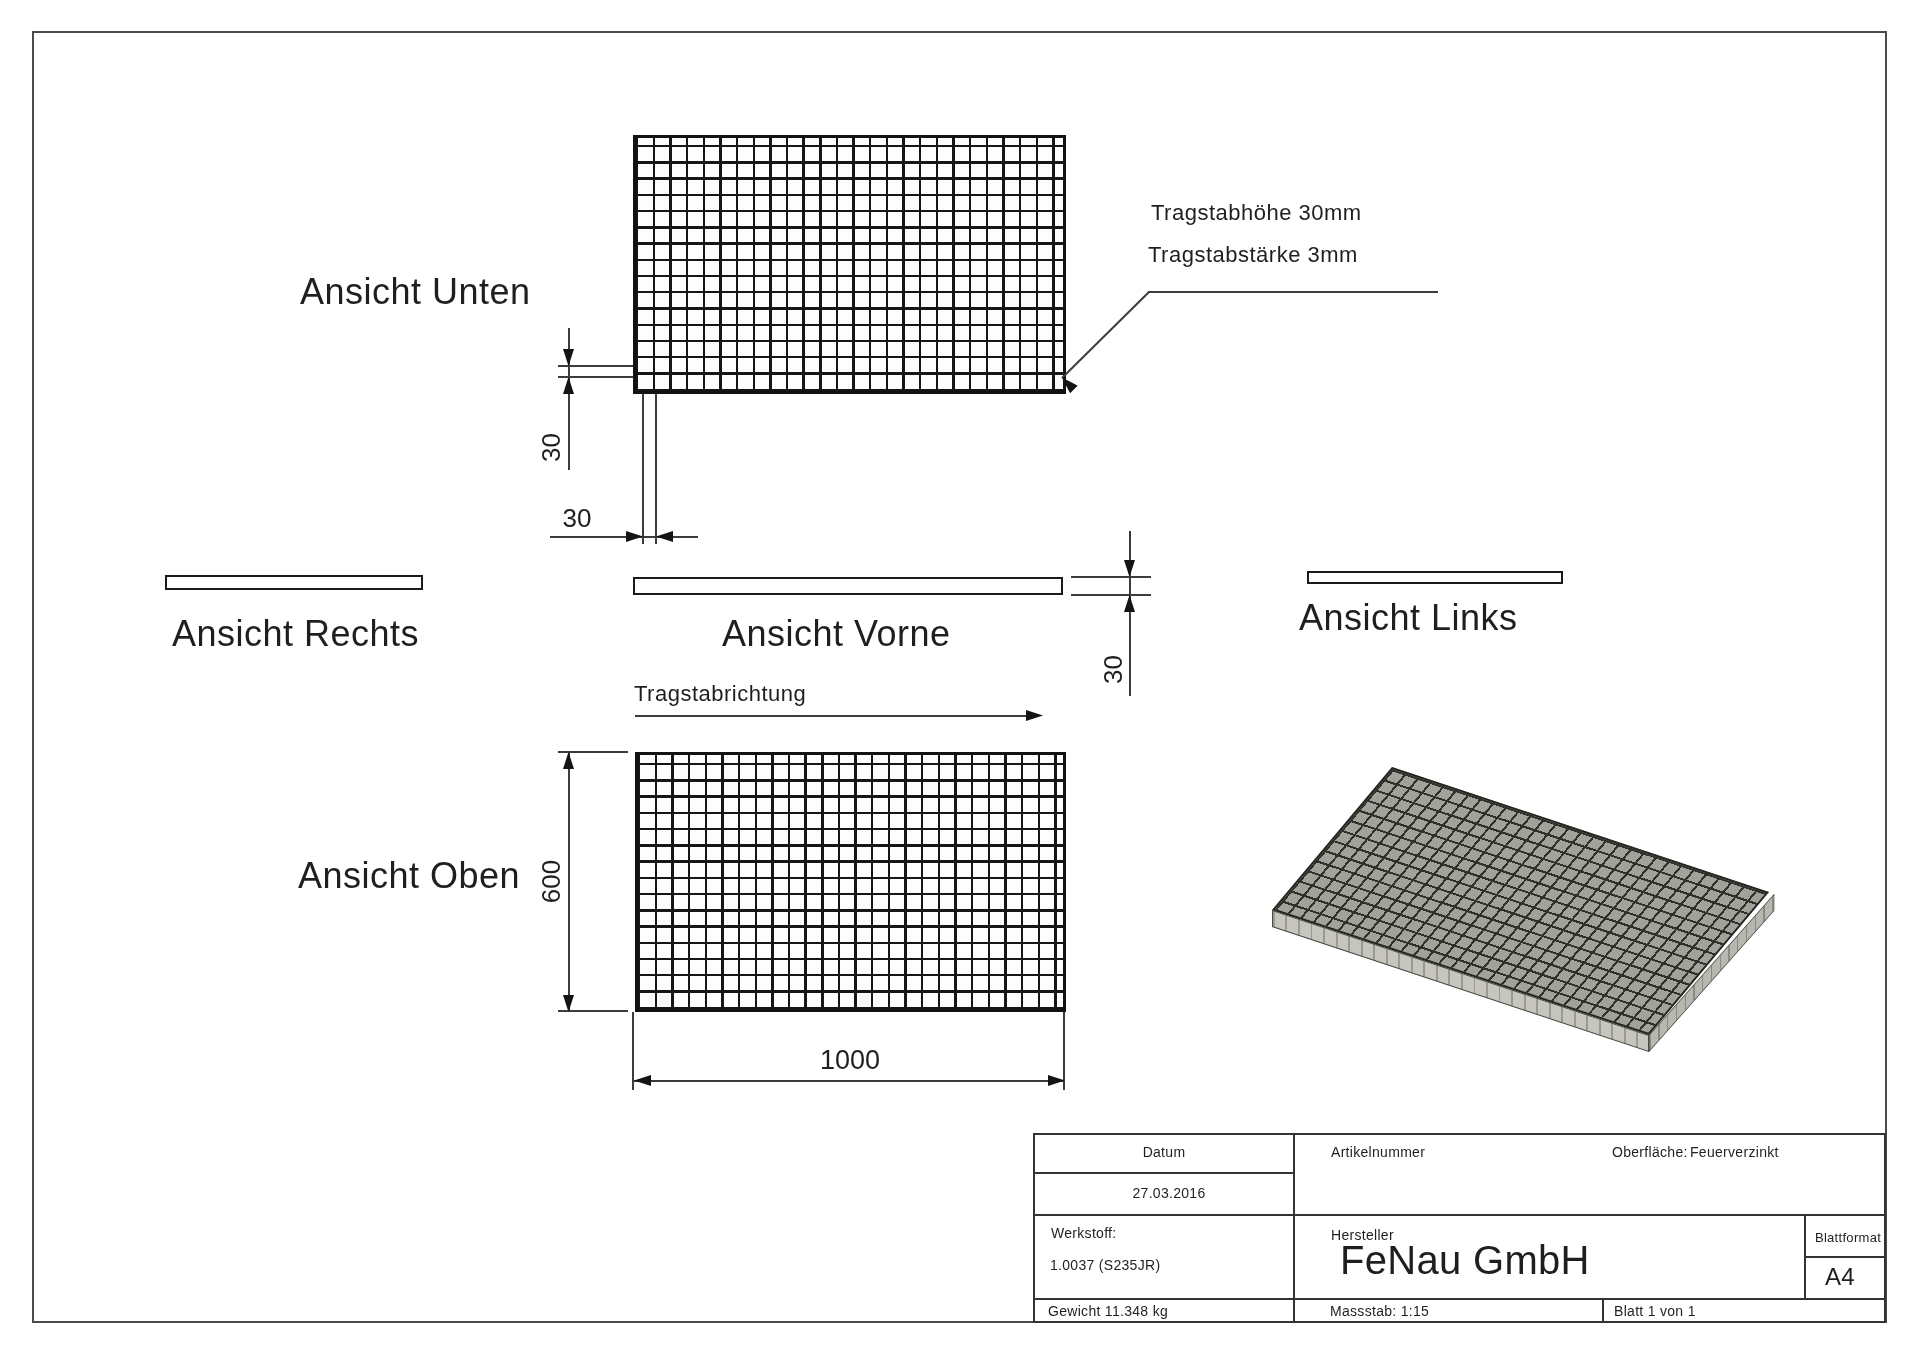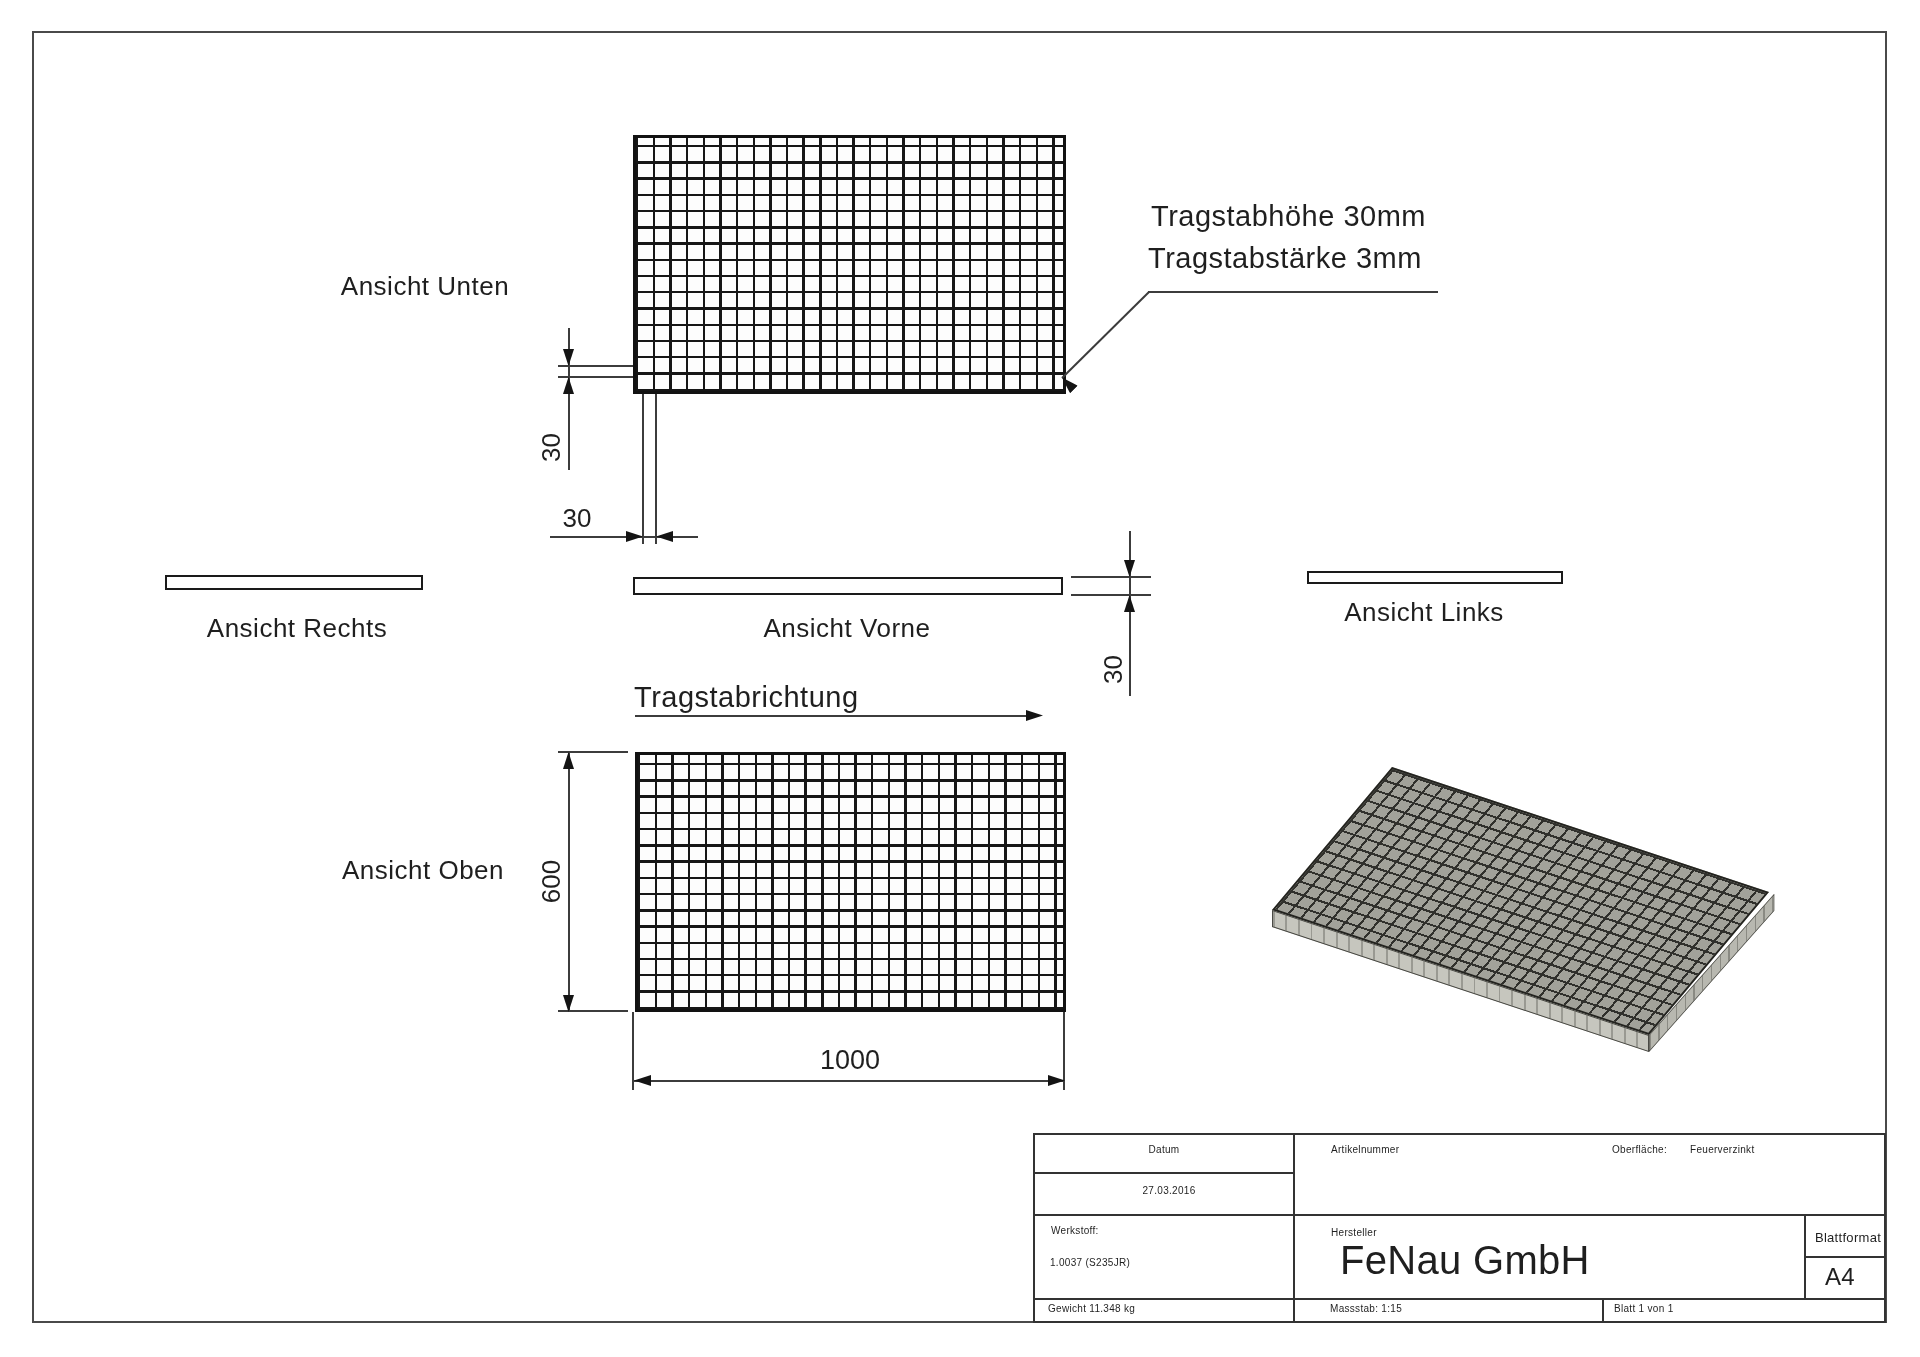--- a/index.html
+++ b/index.html
@@ -6,22 +6,22 @@
   #sheet{position:relative;width:1920px;height:1357px;background:#fff;overflow:hidden;
          font-family:"Liberation Sans",sans-serif;color:#1f1f1f;}
   .frame{position:absolute;border:2px solid #4a4a4a;}
   .ln{position:absolute;background:#2e2e2e;}
   .thin{background:#3c3c3c;}
   .bar{position:absolute;border:2px solid #1a1a1a;background:#fff;box-sizing:border-box;}
   .gridview{position:absolute;border:3px solid #121212;box-sizing:border-box;background-color:#fdfdfd;
     background-image:
       repeating-linear-gradient(90deg,#161616 0,#161616 2.4px,transparent 2.4px,transparent 16.65px),
       repeating-linear-gradient(0deg,#161616 0,#161616 2.4px,transparent 2.4px,transparent 16.25px);}
-  .viewlabel{position:absolute;font-size:26px;letter-spacing:.5px;text-align:center;white-space:nowrap;}
-  .note{position:absolute;font-size:29px;letter-spacing:.5px;white-space:nowrap;}
+  .viewlabel{position:absolute;font-size:36px;letter-spacing:.5px;text-align:left;white-space:nowrap;}
+  .note{position:absolute;font-size:22px;letter-spacing:.5px;white-space:nowrap;}
   .dimtext{position:absolute;font-size:26px;text-align:center;white-space:nowrap;}
   .rot{transform:rotate(-90deg);}
   .arr{position:absolute;background:#141414;}
   .arr.r{width:17px;height:11px;clip-path:polygon(0 0,100% 50%,0 100%);}
   .arr.l{width:17px;height:11px;clip-path:polygon(100% 0,0 50%,100% 100%);}
   .arr.u{width:11px;height:17px;clip-path:polygon(0 100%,50% 0,100% 100%);}
   .arr.d{width:11px;height:17px;clip-path:polygon(0 0,50% 100%,100% 0);}
   
   .face{position:absolute;transform-origin:0 0;box-sizing:border-box;}
   .f-top{width:397px;height:187px;background-color:#a2a29a;border:2px solid #23231f;
@@ -31,21 +31,21 @@
     transform:matrix(0.9496,0.3149,0.6417,-0.7647,0,0);}
   .f-left{width:397px;height:17px;background-color:#c6c6be;border:1px solid #44443f;
     background-image:repeating-linear-gradient(90deg,rgba(70,70,64,.35) 0,rgba(70,70,64,.35) 2px,transparent 2px,transparent 13.2px);
     transform:matrix(0.9496,0.3149,0,1,0,0);}
   .f-right{width:189px;height:17px;background-color:#b8b8b0;border:1px solid #44443f;
     background-image:repeating-linear-gradient(90deg,rgba(70,70,64,.4) 0,rgba(70,70,64,.4) 2px,transparent 2px,transparent 13.2px);
     transform:matrix(0.6627,-0.7476,0,1,0,0);}
   
   #tblock{position:absolute;left:1033px;top:1133px;width:853px;height:190px;
           border:2px solid #333;box-sizing:border-box;}
-  #tblock .cell-text{position:absolute;font-size:10px;letter-spacing:.3px;white-space:nowrap;}
+  #tblock .cell-text{position:absolute;font-size:14px;letter-spacing:.3px;white-space:nowrap;}
   #tblock .big{font-size:36px;letter-spacing:.5px;}
   #tblock .ln{background:#333;}
 </style>
 </head>
 <body>
 
 <div id="sheet">
 
   <div class="frame" style="left:32px;top:31px;width:1851px;height:1288px;"></div>
 

